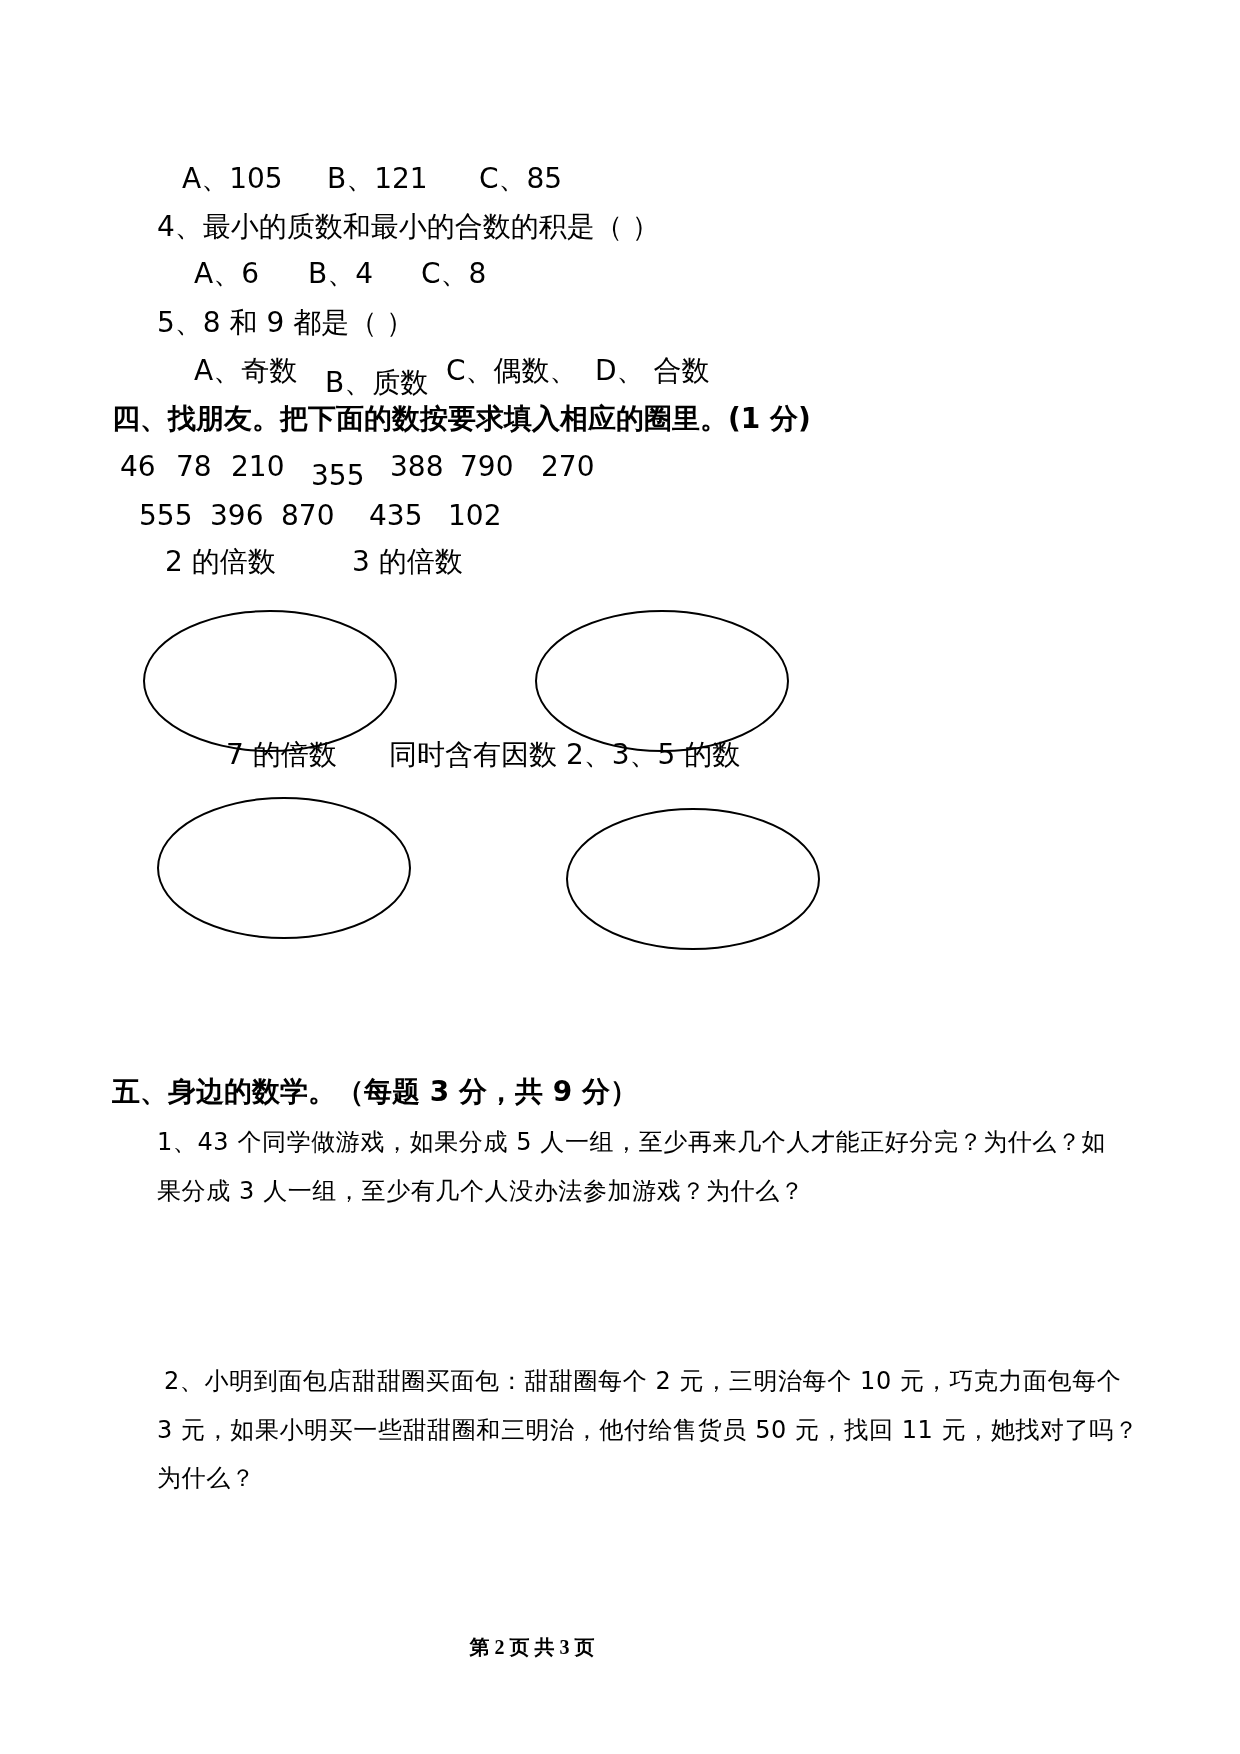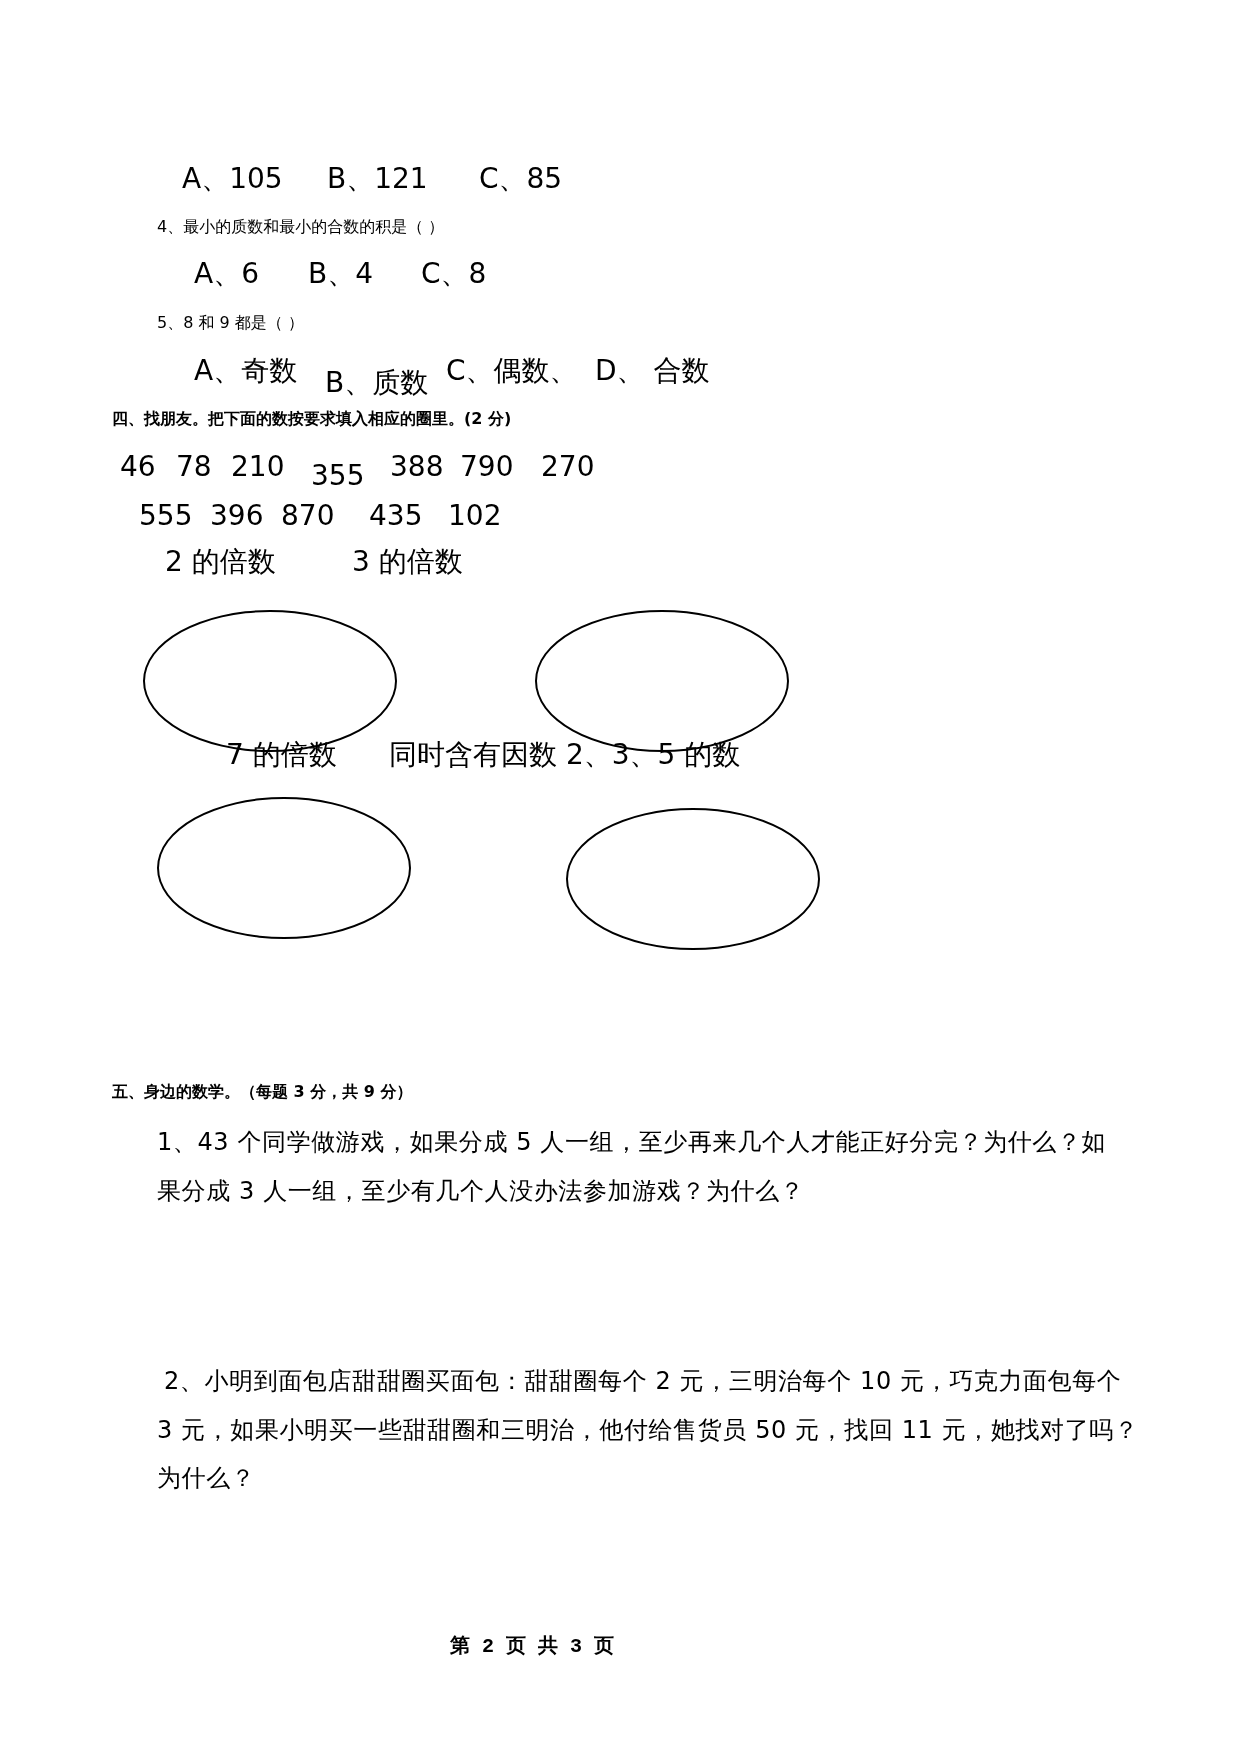--- a/index.html
+++ b/index.html
@@ -11,21 +11,21 @@
       width: 1240px;
       height: 1754px;
       position: relative;
       overflow: hidden;
       font-family: "DejaVu Sans", "Liberation Sans", sans-serif;
       color: #000000;
     }
     .line {
       position: absolute;
       white-space: nowrap;
-      font-size: 16px;
+      font-size: 28px;
       line-height: 30px;
       height: 30px;
       transform: translateY(-15px);
     }
     .bold {
       font-weight: bold;
     }
     .opt {
       position: absolute;
       white-space: nowrap;
@@ -38,21 +38,21 @@
       border: 2px solid #000000;
       border-radius: 50%;
       box-sizing: border-box;
       background: transparent;
     }
     .footer {
       position: absolute;
       left: 0;
       width: 1064px;
       text-align: center;
-      font-family: Liberation Mono, monospace;
+      font-family: Liberation Serif, serif;
       font-weight: bold;
       font-size: 20px;
       line-height: 26px;
       top: 1634px;
     }
     .qline {
       position: absolute;
       white-space: nowrap;
       font-size: 24px;
       line-height: 30px;
@@ -76,21 +76,21 @@
 </div>
 
 <div class="line" style="left:157px; top:323px;">5、8 和 9 都是（   ）</div>
 <div>
   <span class="opt" style="left:194px; top:371px;">A、奇数</span>
   <span class="opt" style="left:325px; top:371px;margin-top:12px;">B、质数</span>
   <span class="opt" style="left:446px; top:371px;">C、偶数、</span>
   <span class="opt" style="left:595px; top:371px;">D、 合数</span>
 </div>
 
-<div class="line bold" style="left:112px; top:419px;">四、找朋友。把下面的数按要求填入相应的圈里。(2 分)</div>
+<div class="line bold" style="left:112px; top:419px;">四、找朋友。把下面的数按要求填入相应的圈里。(1 分)</div>
 
 <div>
   <span class="opt" style="left:120px; top:467px;">46</span>
   <span class="opt" style="left:176px; top:467px;">78</span>
   <span class="opt" style="left:231px; top:467px;">210</span>
   <span class="opt" style="left:311px; top:476px;">355</span>
   <span class="opt" style="left:390px; top:467px;">388</span>
   <span class="opt" style="left:460px; top:467px;">790</span>
   <span class="opt" style="left:541px; top:467px;">270</span>
 </div>

